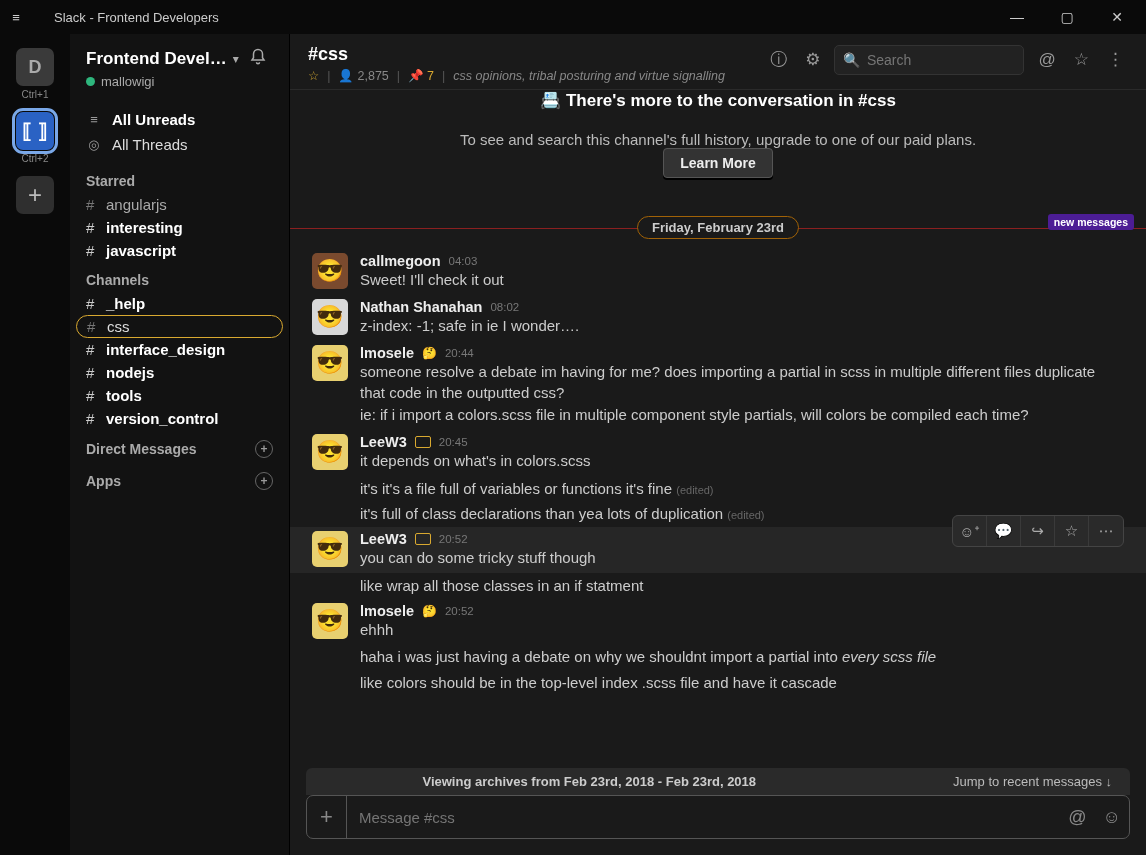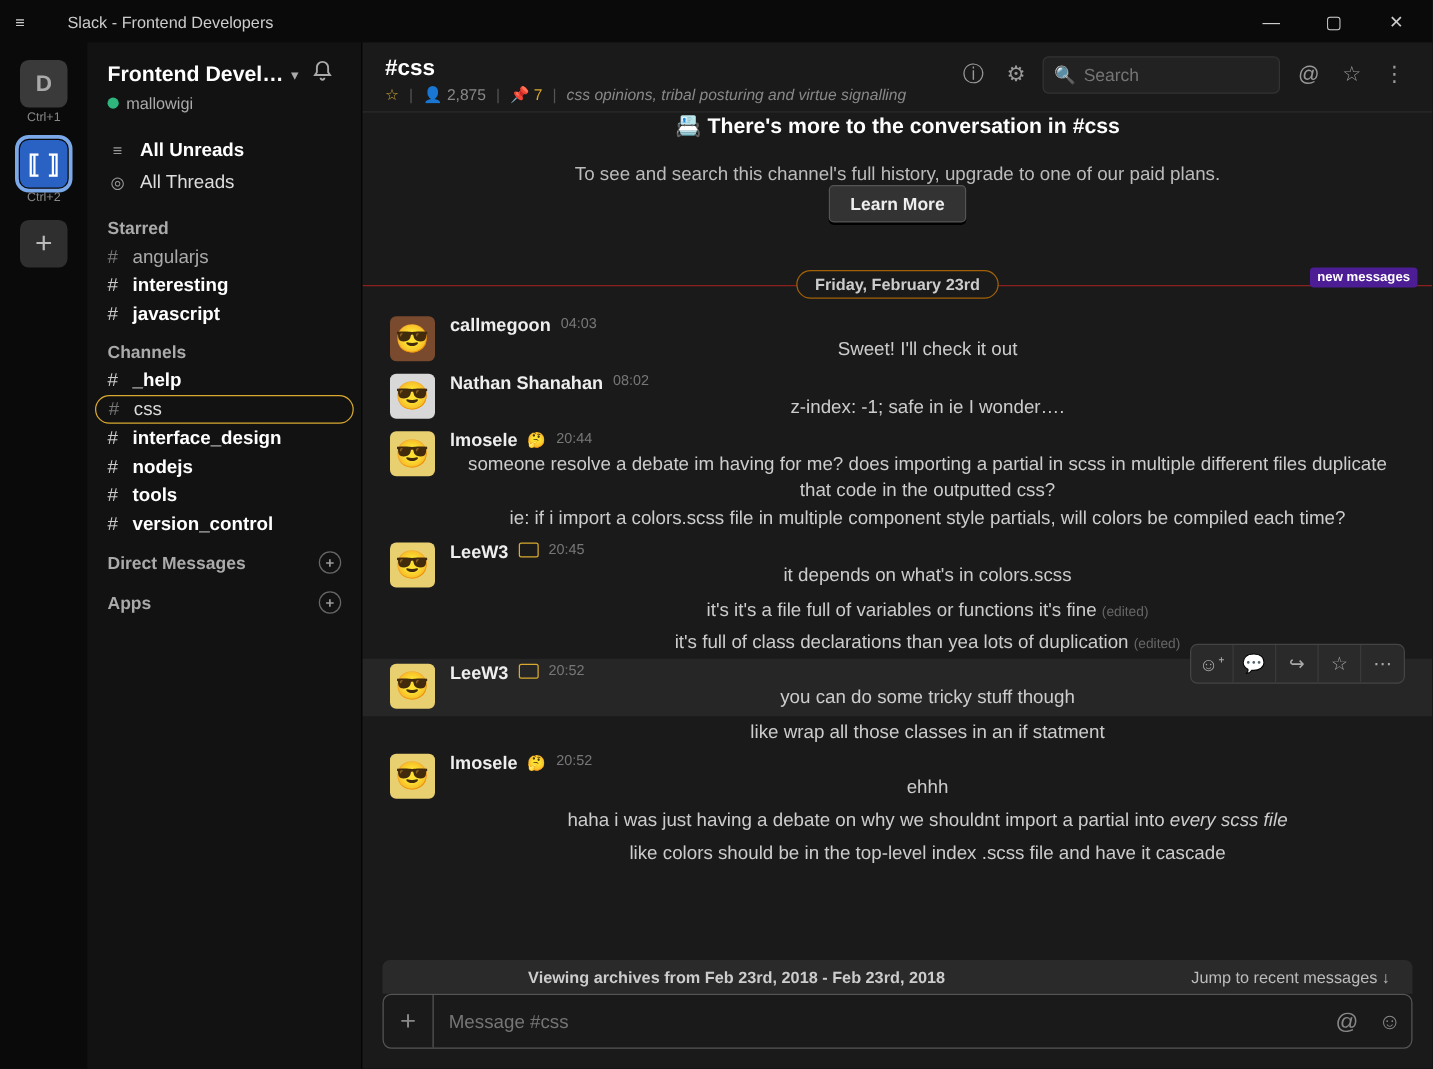--- a/index.html
+++ b/index.html
@@ -73,24 +73,24 @@
 
 .msgs { flex: 1; overflow: hidden; position: relative; }
 .date-divider { position: relative; text-align: center; margin: 18px 0 10px 0; }
 .date-divider::before { content: ""; position: absolute; left: 0; right: 0; top: 50%; border-top: 1px solid #8b2020; }
 .date-pill { position: relative; display: inline-block; background: #1a1a1a; border: 1px solid #a16207; border-radius: 14px; padding: 3px 14px; font-size: 13px; color: #ccc; font-weight: 600; }
 .new-badge { position: absolute; right: 12px; top: -2px; background: #4c1d95; color: #fff; font-size: 10.5px; font-weight: 700; padding: 2px 6px; border-radius: 3px; }
 
 .msg { display: flex; gap: 12px; padding: 4px 22px; position: relative; }
 .avatar { width: 36px; height: 36px; border-radius: 5px; flex-shrink: 0; display: flex; align-items: center; justify-content: center; font-size: 22px; color: #fff; }
 .msg-body { flex: 1; min-width: 0; }
-.msg-head { display: flex; align-items: flex-start; gap: 8px; }
+.msg-head { display: flex; align-items: center; gap: 8px; }
 .msg-user { font-weight: 800; color: #eee; font-size: 14.5px; }
 .msg-time { font-size: 11.5px; color: #777; }
-.msg-text { font-size: 15px; color: #ccc; line-height: 1.45; text-align: center; }
+.msg-text { font-size: 15px; color: #ccc; line-height: 1.45; }
 .msg-text.follow { margin-left: 70px; padding: 2px 22px 2px 0; }
 .edited { font-size: 11px; color: #666; }
 .status-emoji { font-size: 12px; }
 .card-badge { display: inline-block; width: 16px; height: 12px; border: 1px solid #d9a930; border-radius: 2px; vertical-align: middle; }
 
 .msg.hovered { background: #262626; }
 .msg-actions { position: absolute; right: 22px; top: -12px; display: flex; background: #2a2a2a; border: 1px solid #444; border-radius: 6px; overflow: hidden; }
 .msg-actions .ma { width: 34px; height: 30px; display: flex; align-items: center; justify-content: center; color: #aaa; border-right: 1px solid #3a3a3a; cursor: pointer; font-size: 15px; }
 .msg-actions .ma:last-child { border-right: none; }
 

